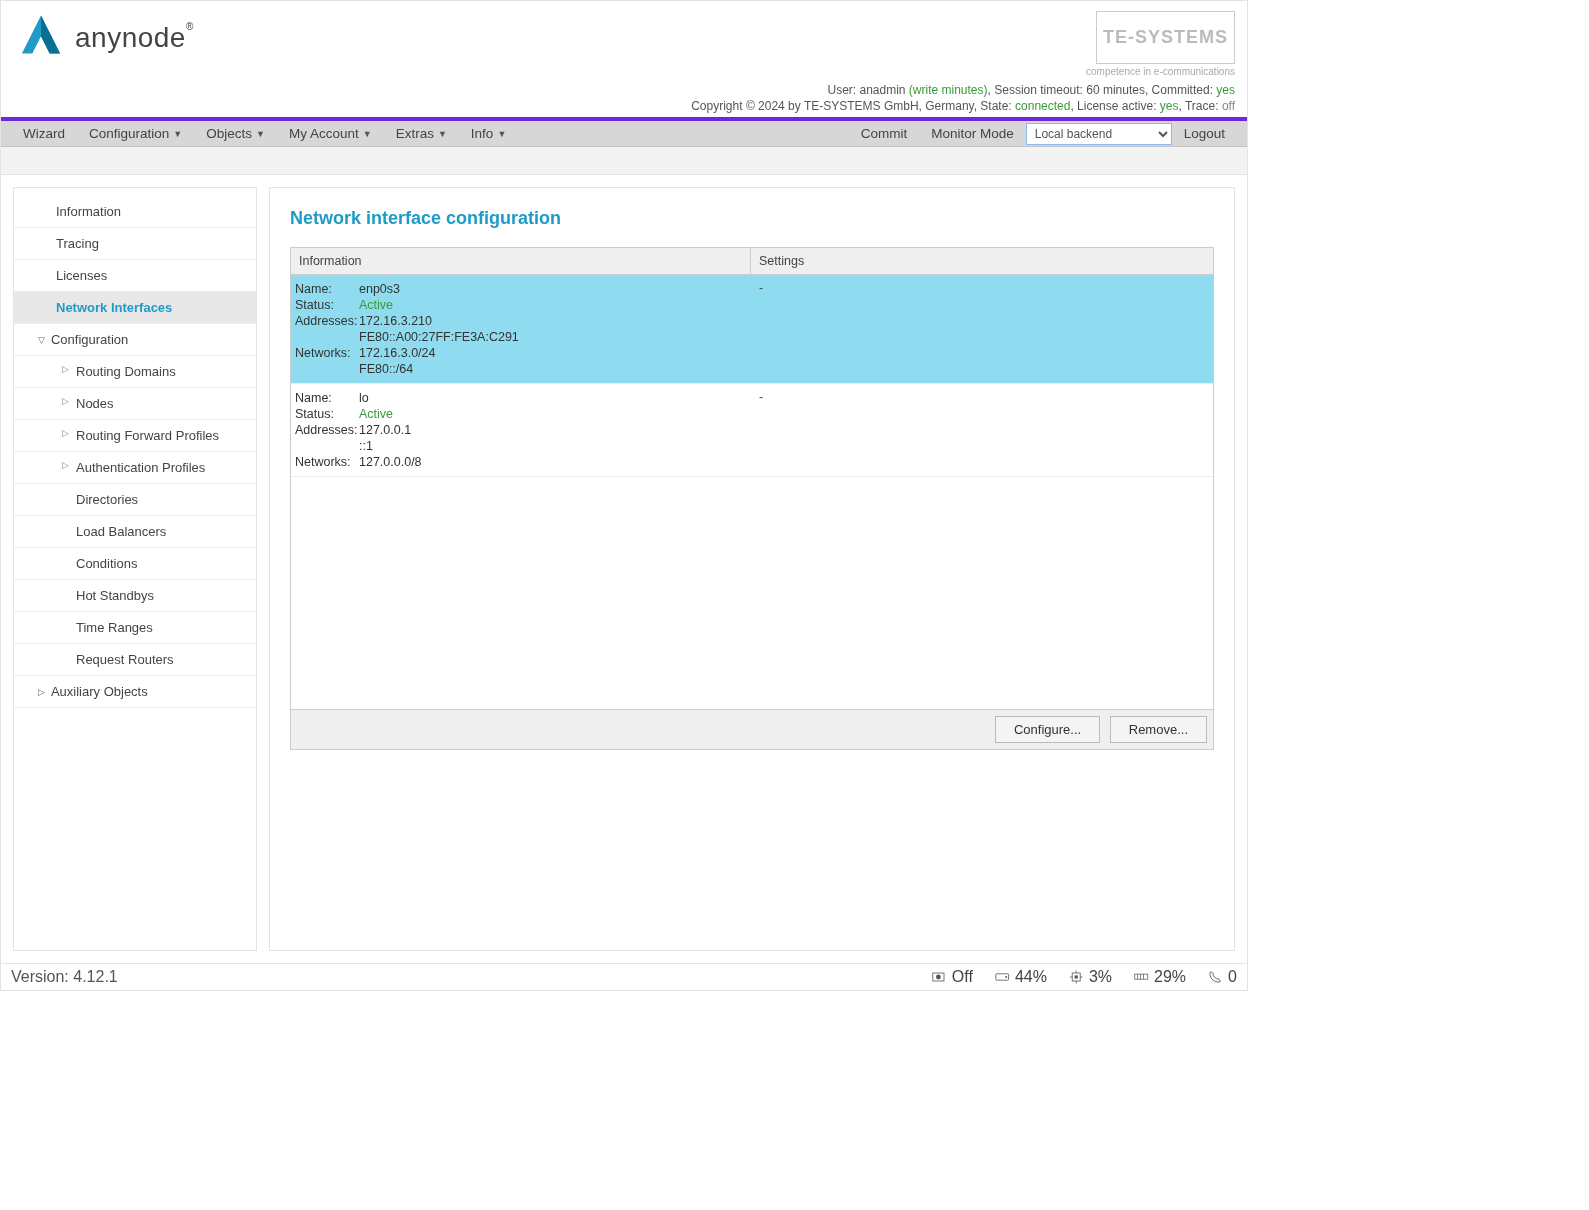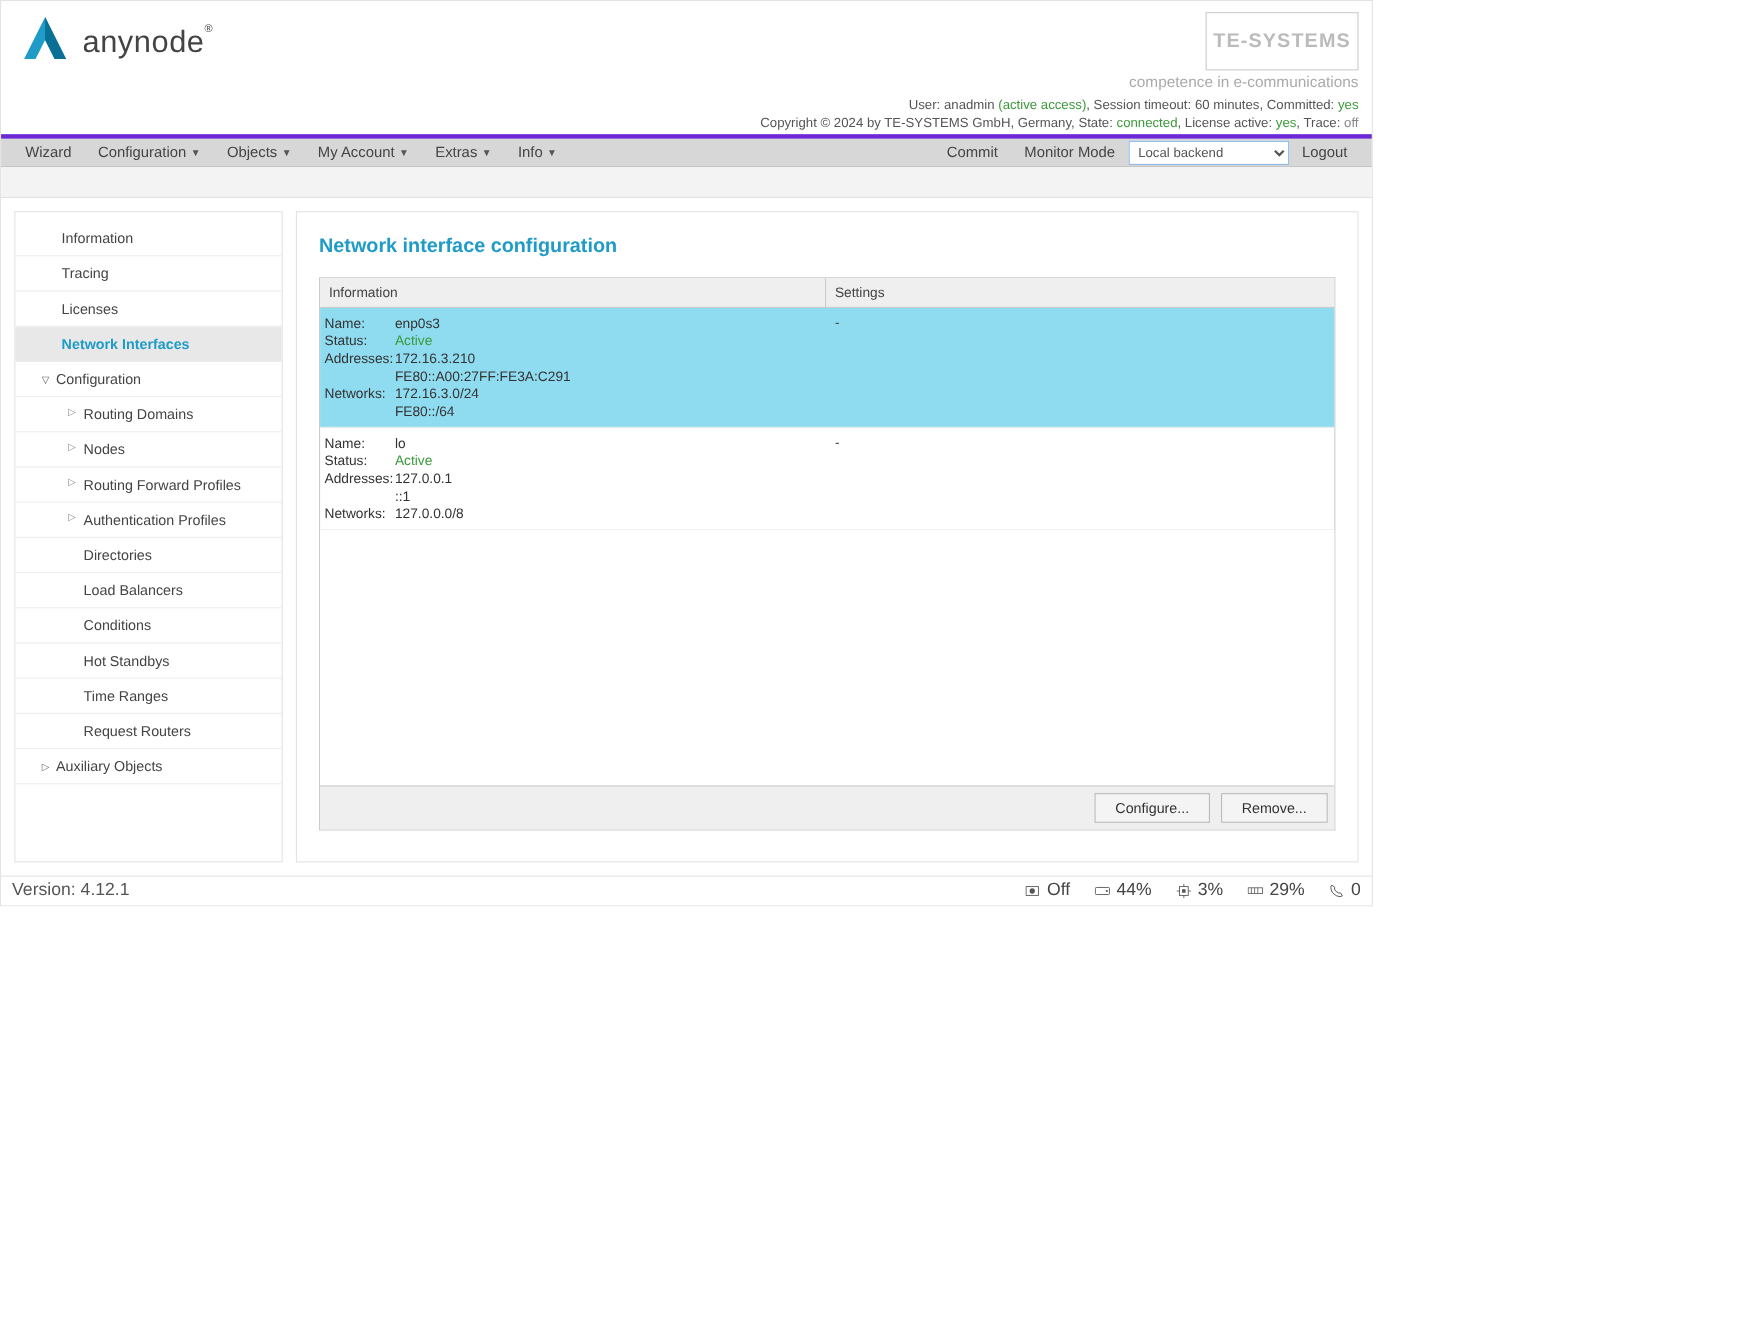--- a/index.html
+++ b/index.html
@@ -1,27 +1,27 @@
 <!DOCTYPE html>
 <html><head>
 <meta charset="utf-8">
 <style>
 * { box-sizing: border-box; margin: 0; padding: 0; }
 body { font-family: Arial, Helvetica, sans-serif; font-size: 13px; color: #333; background: #fff; }
-.app { border: 1px solid #e3e3e3; width: 1248px; height: 824px; position: relative; background: #fff; display: flex; flex-direction: column; }
+.app { border: 1px solid #e3e3e3; width: 1248px; height: 991px; position: relative; background: #fff; display: flex; flex-direction: column; }
 
 
 .header { display: flex; justify-content: space-between; align-items: flex-start; padding: 10px 12px 4px 14px; }
 .logo { display: flex; align-items: center; gap: 8px; }
 .logo svg { width: 52px; height: 54px; }
 .logo-text { font-size: 28px; color: #444; font-weight: 300; letter-spacing: 0.5px; }
 .logo-text sup { font-size: 10px; vertical-align: top; line-height: 1; }
 .header-right { text-align: right; font-size: 12px; color: #555; }
 .te-logo { display:inline-block; color:#bbb; font-size:18px; font-weight:bold; letter-spacing:1px; border:1px solid #ccc; padding:15px 6px; margin-bottom:2px;}
-.te-sub { font-size:14px; color:#aaa; margin-bottom:6px;}
+.te-sub { font-size:10px; color:#aaa; margin-bottom:6px;}
 .green { color: #3a9a3a; }
 .gray { color: #888; }
 .header-line { margin-top: 2px; }
 
 
 .menubar { background: #d7d7d7; border-top:4px solid #6d28d9; border-bottom:1px solid #c4c4c4; display: flex; align-items: center; padding: 0 10px; height: 30px; font-size: 13.5px; }
 .menubar .menu-item { padding: 0 12px; color: #444; display:flex; align-items:center; gap:4px; cursor:pointer; height:100%; }
 .menubar .spacer { flex: 1; }
 .menubar select { height: 22px; font-size: 12px; background:#fff; border:1px solid #8fb8e8; color:#555; padding:0 4px; width:146px;}
 .caret { font-size: 9px; color:#555; }
@@ -72,21 +72,21 @@
       <svg viewBox="0 0 60 60">
         <path fill="#1e9bc6" d="M30 4 L8 48 L20 48 L30 28 L40 48 L52 48 Z"></path>
         <path fill="#0a6f95" d="M30 4 L30 28 L40 48 L52 48 Z"></path>
       </svg>
       <span class="logo-text"><span>anynode</span><sup>®</sup></span>
     </div>
     <div class="header-right">
       <div class="te-logo">TE-SYSTEMS</div>
       <div class="te-sub">competence in e-communications</div>
       <div class="header-line">
-        <span>User: </span><span>anadmin</span><span class="green"> (active access)</span><span>, Session timeout: </span><span>60 minutes</span><span>, Committed: </span><span class="green">yes</span>
+        <span>User: </span><span>anadmin</span><span class="green"> (write minutes)</span><span>, Session timeout: </span><span>60 minutes</span><span>, Committed: </span><span class="green">yes</span>
       </div>
       <div class="header-line">
         <span>Copyright © 2024 by TE-SYSTEMS GmbH, Germany, State: </span><span class="green">connected</span><span>, License active: </span><span class="green">yes</span><span>, Trace: </span><span class="gray">off</span>
       </div>
     </div>
   </div>
 
   <div class="menubar">
     <div class="menu-item">
         <span>Wizard</span>

